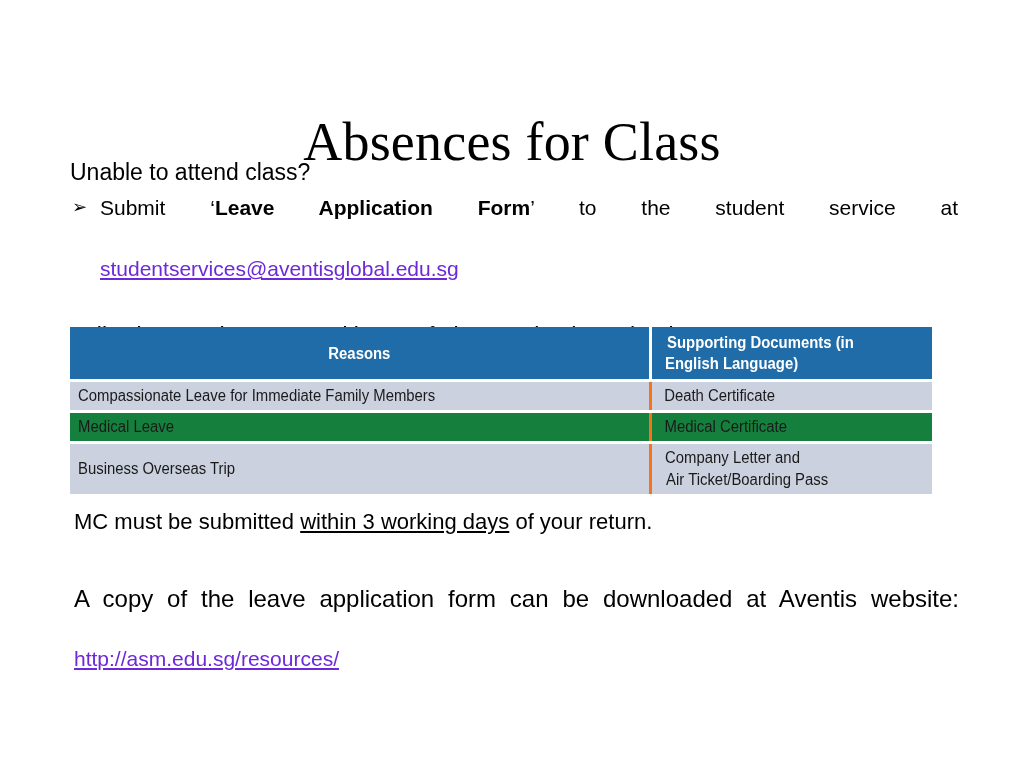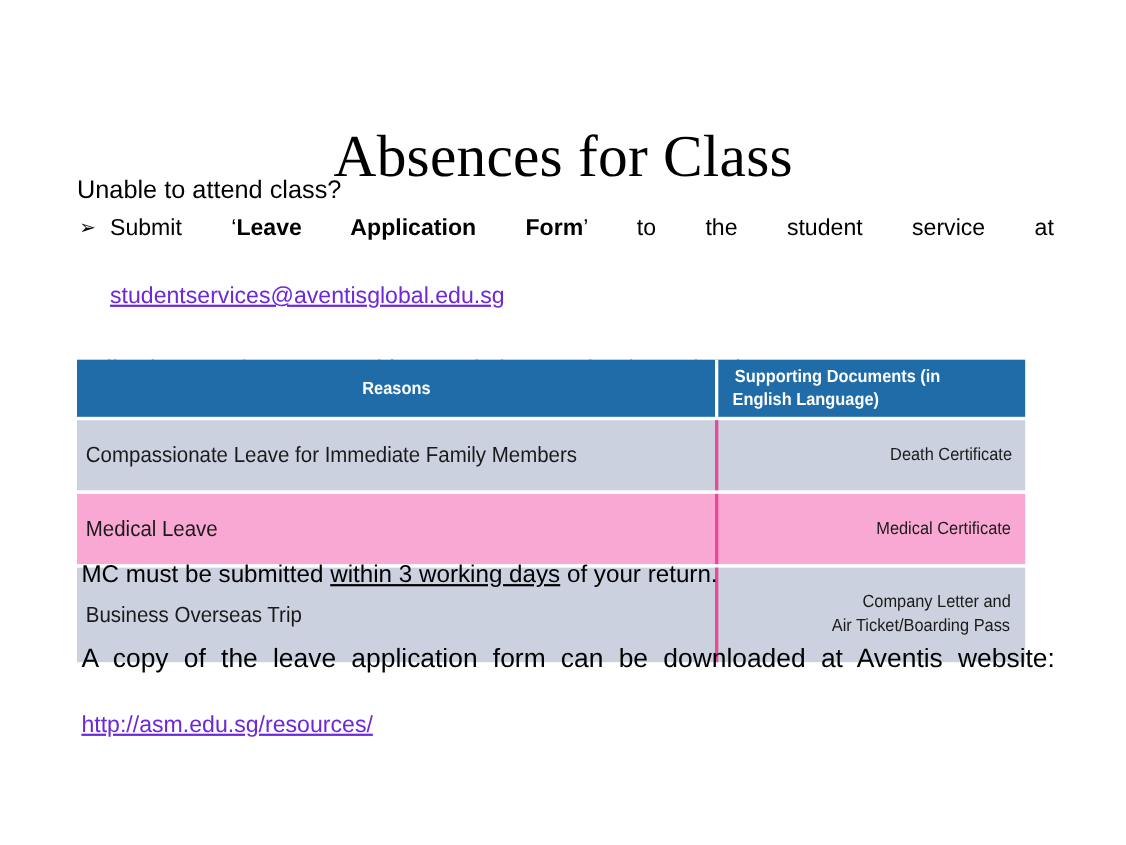--- a/index.html
+++ b/index.html
@@ -117,36 +117,36 @@
     vertical-align: middle;
     font-stretch: condensed;
     transform-origin: center;
   }
   .tbl .hdr-left  { text-align: center; width: 608px; }
   .tbl .hdr-right { text-align: left; width: 279px; border-left: 3px solid #ffffff; margin-top: 12px; }
 
   .tbl td.c-left {
     text-align: left;
     padding: 3px 8px;
-    font-size: 20px;
+    font-size: 16px;
     line-height: 20px;
     color: #1a1a1a;
     vertical-align: middle;
   }
   .tbl td.c-right {
-    text-align: right;
-    padding: 21px 8px;
+    text-align: left;
+    padding: 3px 8px;
     font-size: 16px;
     line-height: 22px;
     color: #1a1a1a;
     vertical-align: middle;
-    border-left: 3px solid #ec4899;
+    border-left: 3px solid #f97316;
   }
   .row-a td { background: #CBD1DE; }
-  .row-b td { background: #f9a8d4; }
+  .row-b td { background: #15803d; }
 
   .tbl tr.row-gap td { height: 3px; padding: 0; background: #ffffff; }
 
   .squeeze {
     display: inline-block;
     transform: scaleX(0.93);
     transform-origin: left center;
   }
   .squeeze-c {
     display: inline-block;

